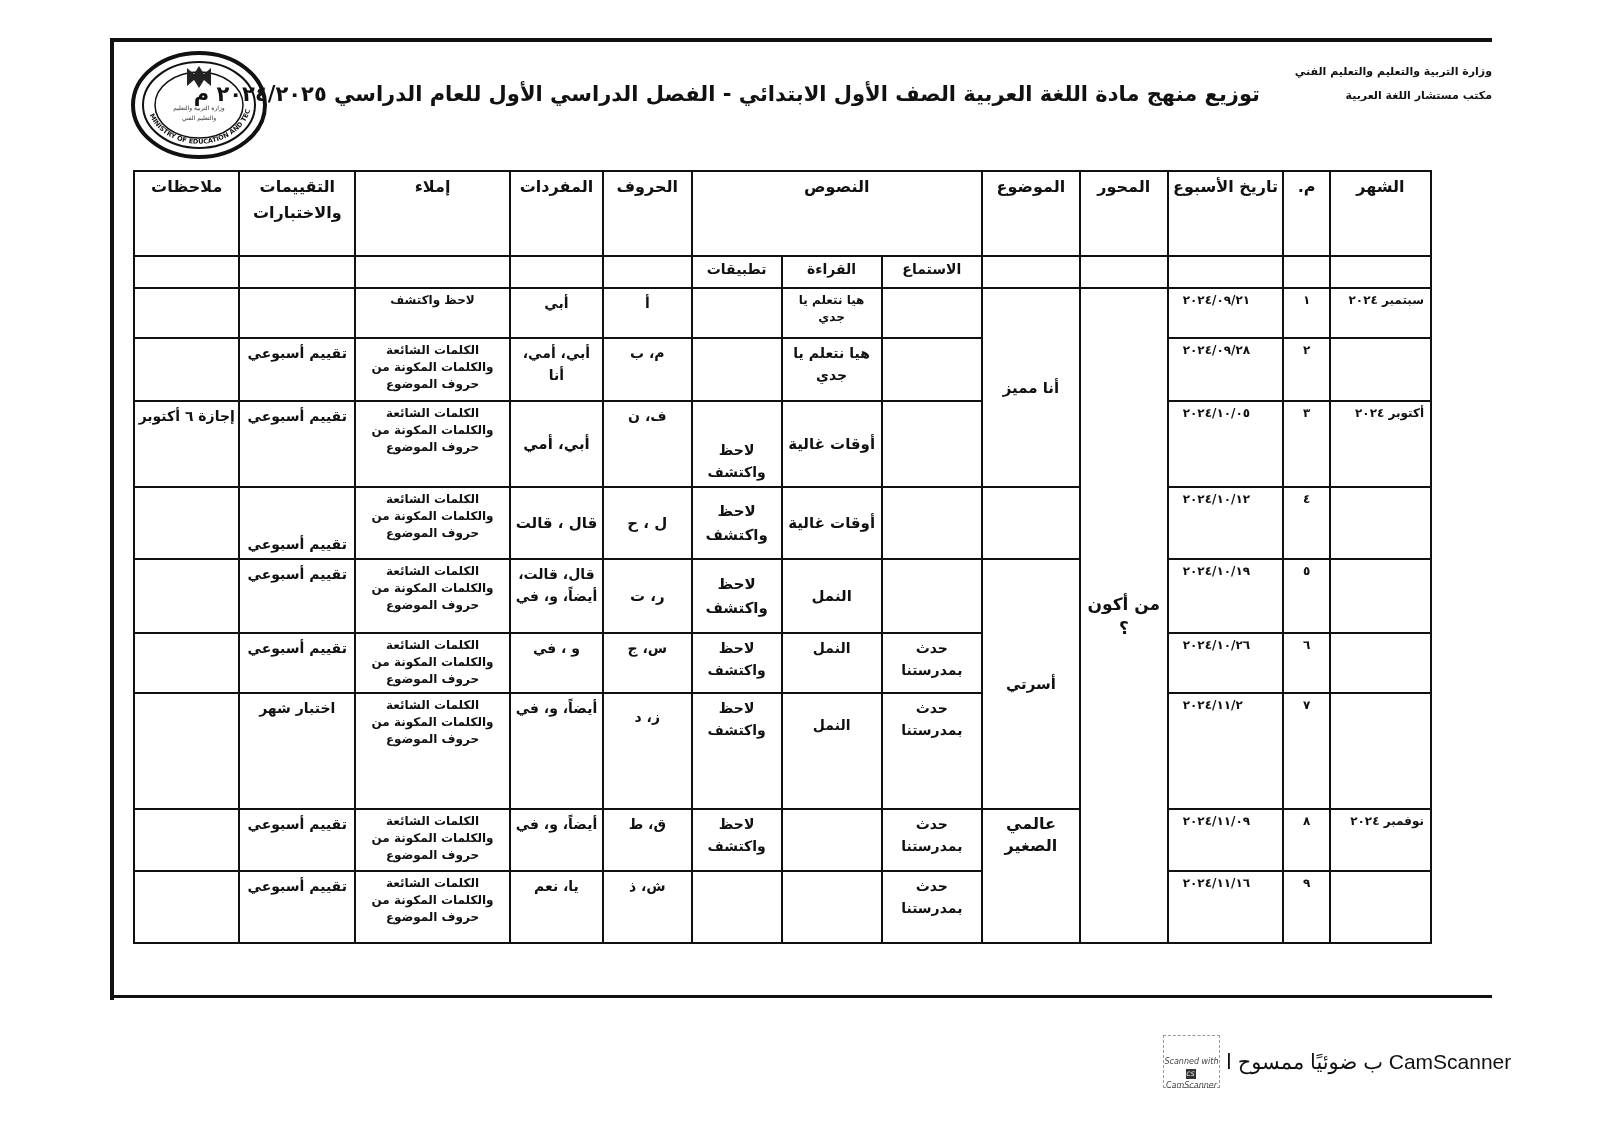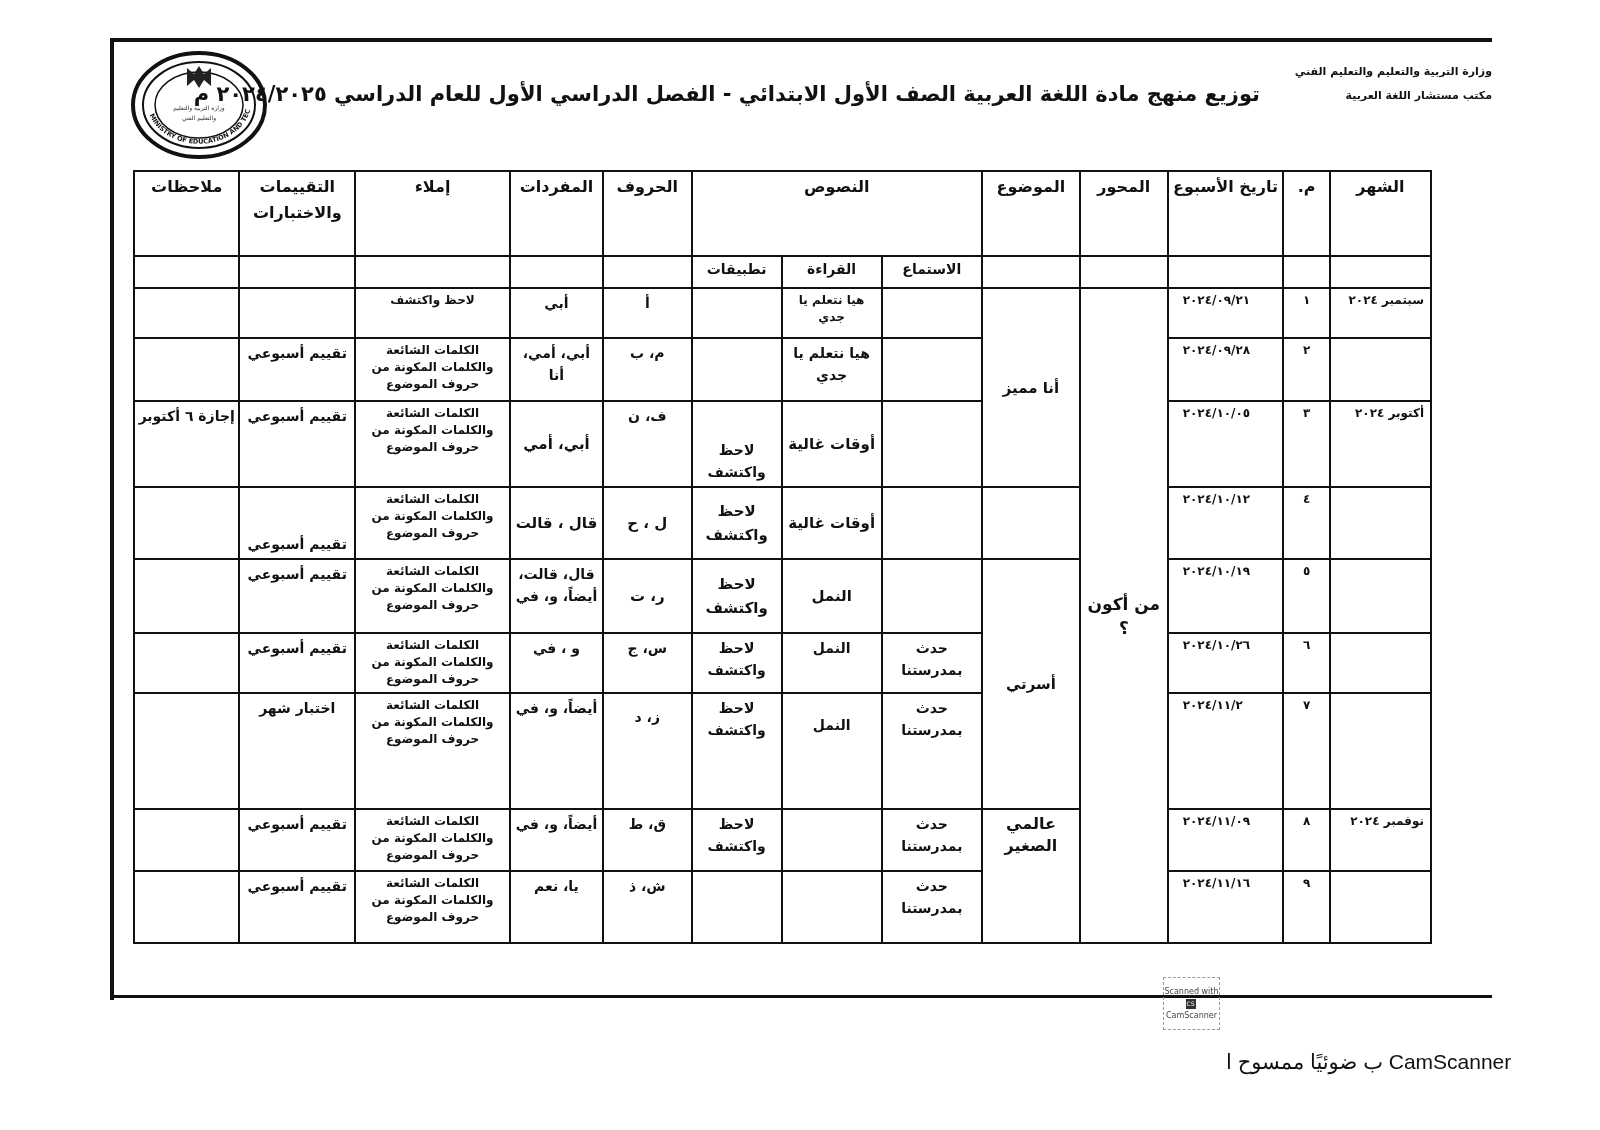--- a/index.html
+++ b/index.html
@@ -23,22 +23,22 @@
   table.plan td, table.plan th { border: 2px solid #111; text-align: center; vertical-align: top;
                font-weight: bold; font-size: 12px; line-height: 17px; padding: 3px 3px; }
   table.plan th { font-size: 16px; line-height: 26px; padding-top: 2px; text-align: center; }
   table.plan th.sub { font-size: 14px; line-height: 20px; border-radius: 10px; }
   td.mid { vertical-align: middle !important; font-size: 15px !important; line-height: 24px !important; margin-top: 16px; }
   td.date { font-size: 12px; letter-spacing: 1px; text-align: left !important; padding-left: 14px !important; }
   td.num { font-size: 15px; }
   td.big { font-size: 14px !important; line-height: 22px !important; }
   td.month { text-align: right !important; padding-right: 6px !important; font-size: 11px; }
 
-  .cs-badge { position: absolute; left: 1163px; top: 977px; width: 57px; height: 53px; border: 1px dashed #999;
-              font-size: 8px; color: #444; text-align: center; padding-top: 8px; line-height: 12px; }
+  .cs-badge { position: absolute; left: 1163px; top: 1035px; width: 57px; height: 53px; border: 1px dashed #999;
+              font-size: 8px; color: #444; text-align: center; padding-top: 20px; line-height: 12px; font-style: italic; }
   .cs-badge .cs-logo { display: inline-block; width: 10px; height: 10px; background: #333; color: #fff;
                        font-size: 6px; line-height: 10px; margin-right: 2px; vertical-align: middle; }
   .cs-text { position: absolute; left: 1226px; top: 1050px; font-family: "Liberation Sans", sans-serif;
              font-size: 21px; color: #111; white-space: nowrap; text-align: center; }
 </style>
 </head>
 <body>
 
 <div class="frame-top"></div>
 <div class="frame-left"></div>

